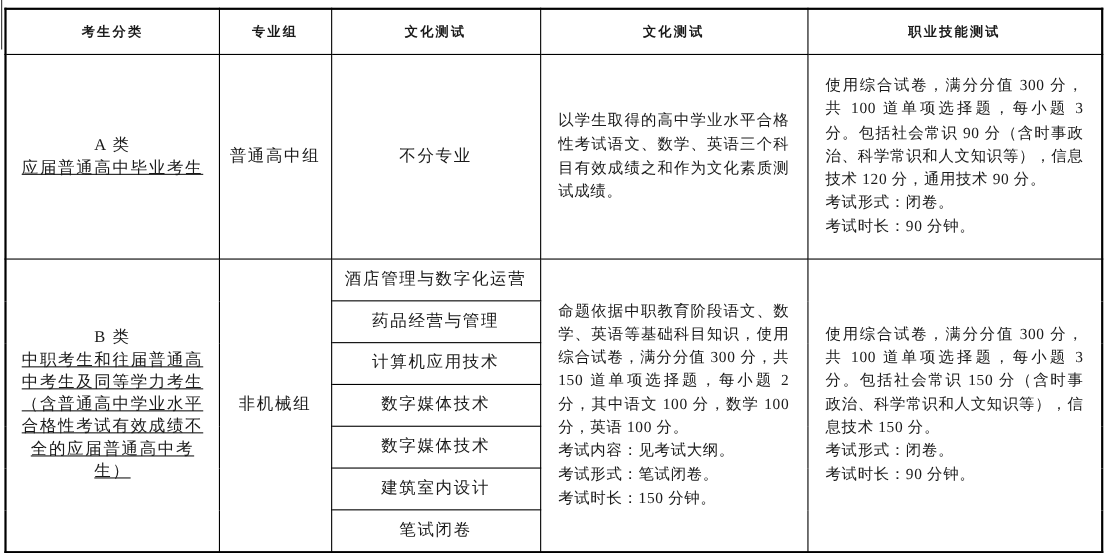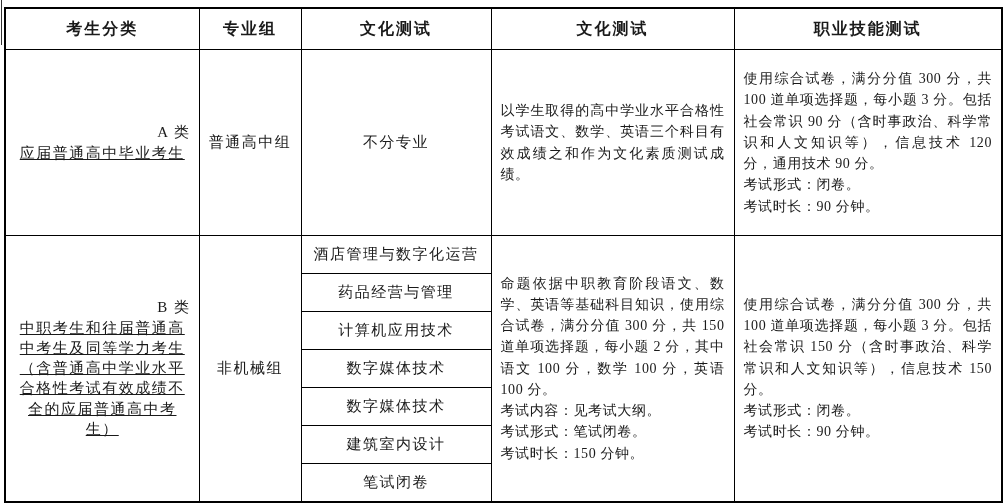--- a/index.html
+++ b/index.html
@@ -32,46 +32,46 @@
   col.c2 { width: 102px; }
   col.c3 { width: 190px; }
   col.c4 { width: 243px; }
   col.c5 { width: 268px; }
   th, td {
     border: 1px solid #000;
     vertical-align: middle;
     overflow: hidden;
   }
   th {
-    font-size: 16px;
+    font-size: 12px;
     font-weight: bold;
     text-align: center;
     letter-spacing: 2px;
     height: 36px;
     padding: 2px;
   }
   tr.row-a { height: 186px; }
   tr.sub-row { height: 38px; }
   td.center-cell {
     text-align: center;
     font-size: 15px;
     letter-spacing: 1.5px;
     line-height: 1.35;
     padding: 2px 8px;
   }
   td.para-cell {
     font-size: 14px;
     line-height: 1.52;
-    padding: 4px 9px;
+    padding: 4px 16px;
     letter-spacing: 0.6px;
   }
   td.para-cell .para {
     text-align: justify;
   }
-  .cat-class { display: block; text-align: right; }
+  .cat-class { display: block; }
   .cat-desc { display: block; text-decoration: underline; }
 </style>
 </head>
 <body>
 
 <div class="artifact-line"></div>
 
 <table class="exam-table">
   <colgroup>
     <col class="c1">

